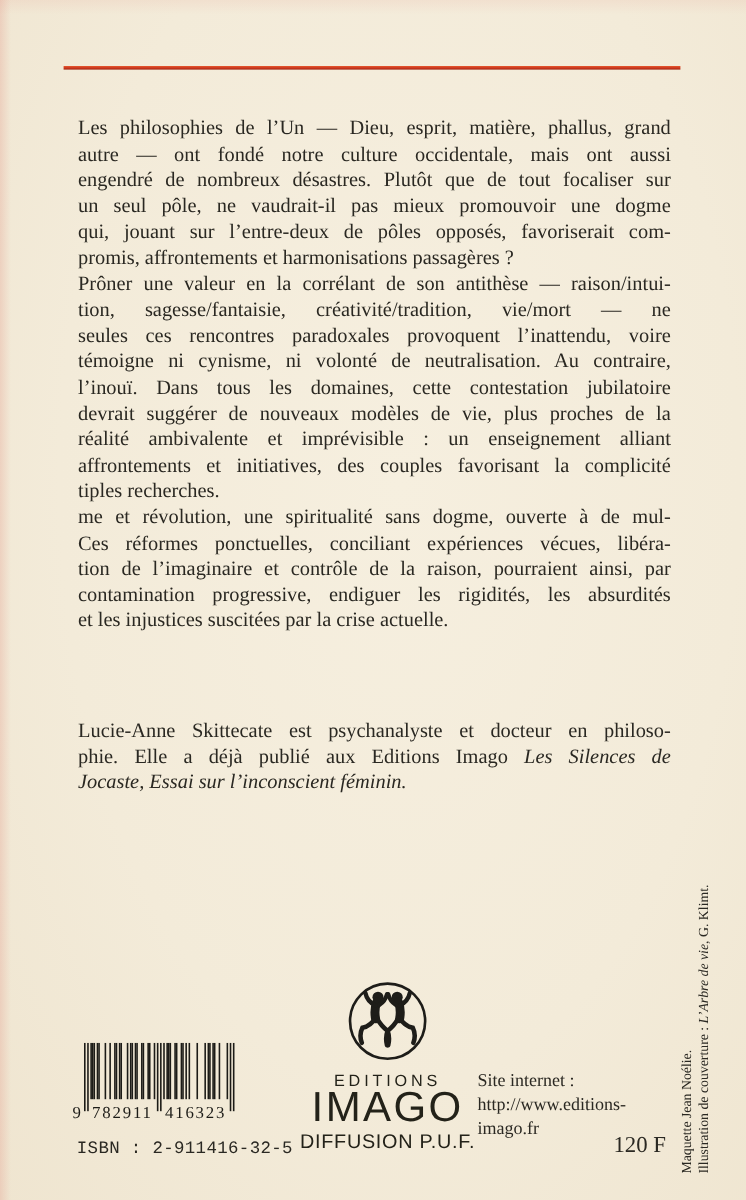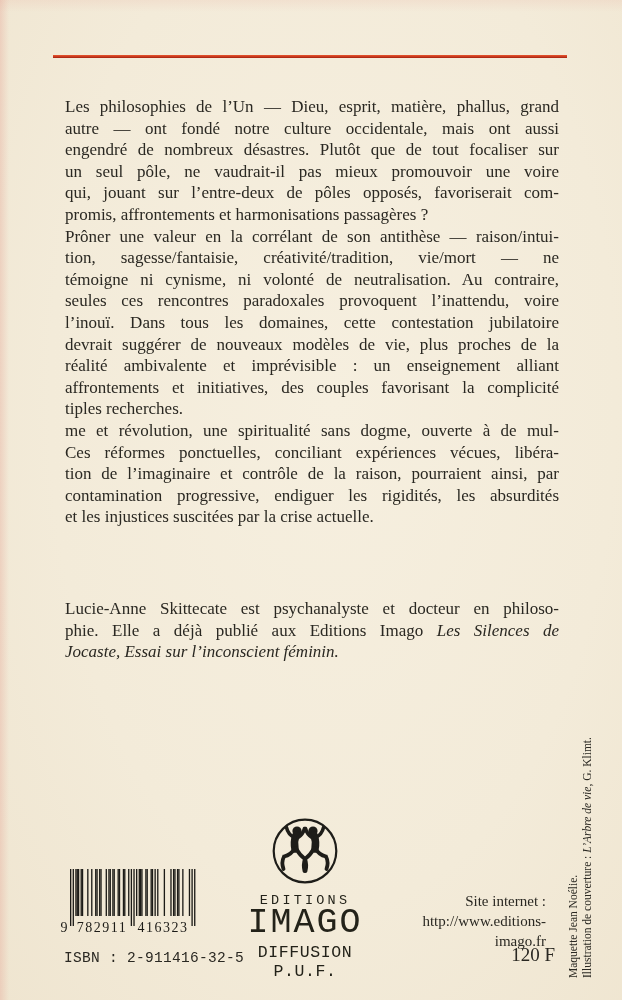--- a/index.html
+++ b/index.html
@@ -16,27 +16,27 @@
   .rule{position:absolute;left:53px;top:55px;width:514px;height:3px;
     background:linear-gradient(180deg,#e8582f 0%,#c0301a 70%,#9c2511 100%);}
   .body-text{position:absolute;left:65px;top:96px;width:494px;
     font-size:17px;line-height:21.6px;}
   .para{margin:0;}
   .line{text-align:justify;text-align-last:justify;}
   .line.last{text-align-last:left;}
   .it{font-style:italic;}
   .author-note{position:absolute;left:65px;top:598px;width:494px;
     font-size:17px;line-height:21.6px;}
-  .publisher{position:absolute;left:223px;top:817px;width:164px;text-align:center;
-    font-family:Liberation Mono, monospace;color:#232219;}
+  .publisher{position:absolute;left:241px;top:817px;width:164px;text-align:center;
+    font-family:Liberation Sans, sans-serif;color:#232219;}
   .logo-circle{width:68px;height:68px;margin:0 auto;display:block;}
   .editions{font-size:13.5px;letter-spacing:3.2px;margin-top:8px;}
   .imago{font-size:35px;letter-spacing:2px;font-weight:400;margin-top:-3px;line-height:36px;}
   .diffusion{font-size:16.5px;letter-spacing:.6px;margin-top:2px;}
-  .website{position:absolute;left:398px;top:891px;width:148px;text-align:right;
+  .website{position:absolute;left:398px;top:891px;width:148px;text-align:left;
     font-size:15px;line-height:20px;}
   .price{position:absolute;left:493px;top:944px;width:62px;text-align:right;font-size:19px;}
   .isbn{position:absolute;left:64px;top:950px;font-size:14.5px;letter-spacing:.3px;font-family:Liberation Mono, monospace;}
   .barcode{position:absolute;left:60px;top:869px;}
   .barcode text{font-family:"Liberation Serif",serif;font-size:14px;fill:#1c1b17;}
   .credits{position:absolute;left:594px;bottom:22px;
     transform-origin:0 100%;transform:rotate(-90deg);
     font-size:11.5px;line-height:14px;white-space:nowrap;color:#2a2822;}
   .credits .line{text-align:left;text-align-last:left;}
 </style>
@@ -45,29 +45,29 @@
 
 <div class="cover">
 
   <div class="rule"></div>
 
   <div class="body-text">
       <div class="para">
         <div class="line"><span>Les philosophies de l’Un — Dieu, esprit, matière, phallus, grand</span></div>
         <div class="line"><span>autre — ont fondé notre culture occidentale, mais ont aussi</span></div>
         <div class="line"><span>engendré de nombreux désastres. Plutôt que de tout focaliser sur</span></div>
-        <div class="line"><span>un seul pôle, ne vaudrait-il pas mieux promouvoir une voire</span></div>
+        <div class="line"><span>un seul pôle, ne vaudrait-il pas mieux promouvoir une dogme</span></div>
         <div class="line"><span>qui, jouant sur l’entre-deux de pôles opposés, favoriserait com-</span></div>
         <div class="line last"><span>promis, affrontements et harmonisations passagères ?</span></div>
       </div>
       <div class="para">
         <div class="line"><span>Prôner une valeur en la corrélant de son antithèse — raison/intui-</span></div>
         <div class="line"><span>tion, sagesse/fantaisie, créativité/tradition, vie/mort — ne</span></div>
+        <div class="line"><span>seules ces rencontres paradoxales provoquent l’inattendu, voire</span></div>
         <div class="line"><span>témoigne ni cynisme, ni volonté de neutralisation. Au contraire,</span></div>
-        <div class="line"><span>seules ces rencontres paradoxales provoquent l’inattendu, voire</span></div>
         <div class="line"><span>l’inouï. Dans tous les domaines, cette contestation jubilatoire</span></div>
         <div class="line"><span>devrait suggérer de nouveaux modèles de vie, plus proches de la</span></div>
         <div class="line"><span>réalité ambivalente et imprévisible : un enseignement alliant</span></div>
         <div class="line"><span>affrontements et initiatives, des couples favorisant la complicité</span></div>
         <div class="line last"><span>tiples recherches.</span></div>
         <div class="line"><span>me et révolution, une spiritualité sans dogme, ouverte à de mul-</span></div>
       </div>
       <div class="para">
         <div class="line"><span>Ces réformes ponctuelles, conciliant expériences vécues, libéra-</span></div>
         <div class="line"><span>tion de l’imaginaire et contrôle de la raison, pourraient ainsi, par</span></div>

